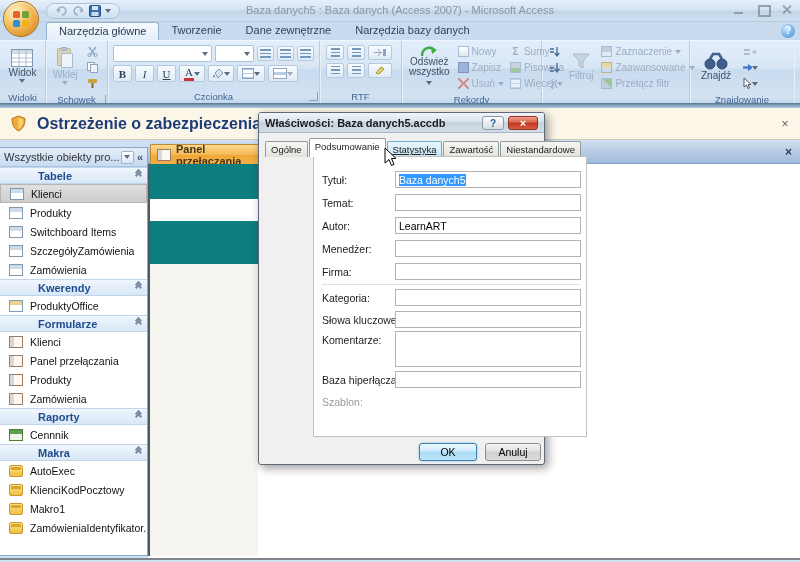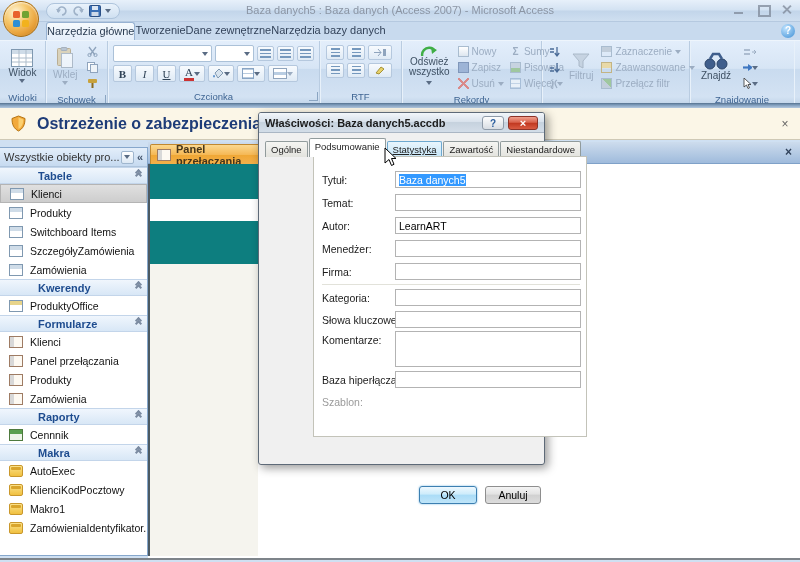--- a/index.html
+++ b/index.html
@@ -19,21 +19,21 @@
   .win-title { position:absolute; left:0; right:0; top:4px; text-align:center; font-size:11px; color:#8b95a4; }
   .win-controls { position:absolute; right:6px; top:5px; display:flex; gap:10px; }
   .wc { width:14px; height:10px; position:relative; opacity:.75; }
   .wc-min::after { content:""; position:absolute; left:2px; bottom:1px; width:9px; height:2px; background:#7d8violet; background:#7d8898; }
   .wc-res::after { content:""; position:absolute; left:2px; top:0; width:9px; height:8px; border:2px solid #7d8898; }
   .wc-close::before, .wc-close::after { content:""; position:absolute; left:6px; top:-1px; width:2px; height:11px; background:#7d8898; }
   .wc-close::before { transform:rotate(45deg); } .wc-close::after { transform:rotate(-45deg); }
 
   
   .tabrow { position:absolute; left:0; top:22px; width:800px; height:18px; background:#c8daee; padding-left:46px; display:flex; }
-  .rtab { font-size:11px; color:#33435a; padding:2px 0 0; cursor:default; }
+  .rtab { font-size:11px; color:#33435a; padding:2px 12px 0; cursor:default; }
   .rtab.active { background:linear-gradient(#f6fafd,#e4eefa); border:1px solid #97b2d2; border-bottom:none;
     border-radius:3px 3px 0 0; color:#2a3c52; }
   .help-badge { position:absolute; right:5px; top:2px; width:14px; height:14px; border-radius:50%;
     background:radial-gradient(circle at 35% 30%, #bfe3ff, #3f8fd4); color:#fff; font-size:10px; font-weight:bold;
     text-align:center; line-height:14px; }
 
   
   .ribbon { position:absolute; left:0; top:40px; width:800px; height:63px;
     background:linear-gradient(#e3eefb, #d7e5f5 44%, #c9dbef 46%, #d3e2f3 90%, #c4d7eb);
     border-top:1px solid #eef5fc; display:flex; }
@@ -131,21 +131,21 @@
   .dlg-panel { position:absolute; left:6px; top:43px; width:274px; height:281px; background:#fff; border:1px solid #c3c3b9;margin-left:48px; }
   .frow { position:absolute; left:0; width:100%; height:18px; }
   .flabel { position:absolute; left:8px; top:3px; font-size:10.5px; color:#1c1c1c; }
   .flabel.gray { color:#9a9a9a; }
   .finput { position:absolute; left:81px; top:0; width:186px; height:17px; border:1px solid #b3b3b3; background:#fff;
     font-size:10.5px; padding:1px 3px; line-height:14px; white-space:nowrap; overflow:hidden; }
   .finput.tall { height:36px; }
   .sel-text { background:#3399ff; color:#fff; }
   .fsep { position:absolute; left:8px; width:258px; height:1px; background:#e2e2da; }
   .dlg-buttons { position:absolute; left:0; top:330px; width:100%; height:20px; }
-  .btn { position:absolute; height:18px; font-size:10.5px; text-align:center; line-height:16px; border-radius:3px;margin-top:43px; }
+  .btn { position:absolute; height:18px; font-size:10.5px; text-align:center; line-height:16px; border-radius:3px; }
   .btn-ok { left:160px; width:58px; border:1px solid #3c7fb1; background:linear-gradient(#eef8fe,#cdecfb 45%,#aadcf7 50%,#bfe5f9);
     box-shadow:0 0 2px #6db3e0; }
   .btn-cancel { left:226px; width:56px; border:1px solid #8e8e8e; background:linear-gradient(#f4f4f4,#e2e2e2 45%,#d0d0d0 50%,#dcdcdc); }
 
   .cursor { position:absolute; left:384px; top:147px; z-index:60; }
 </style>
 </head>
 <body>
 
 <div class="app">

